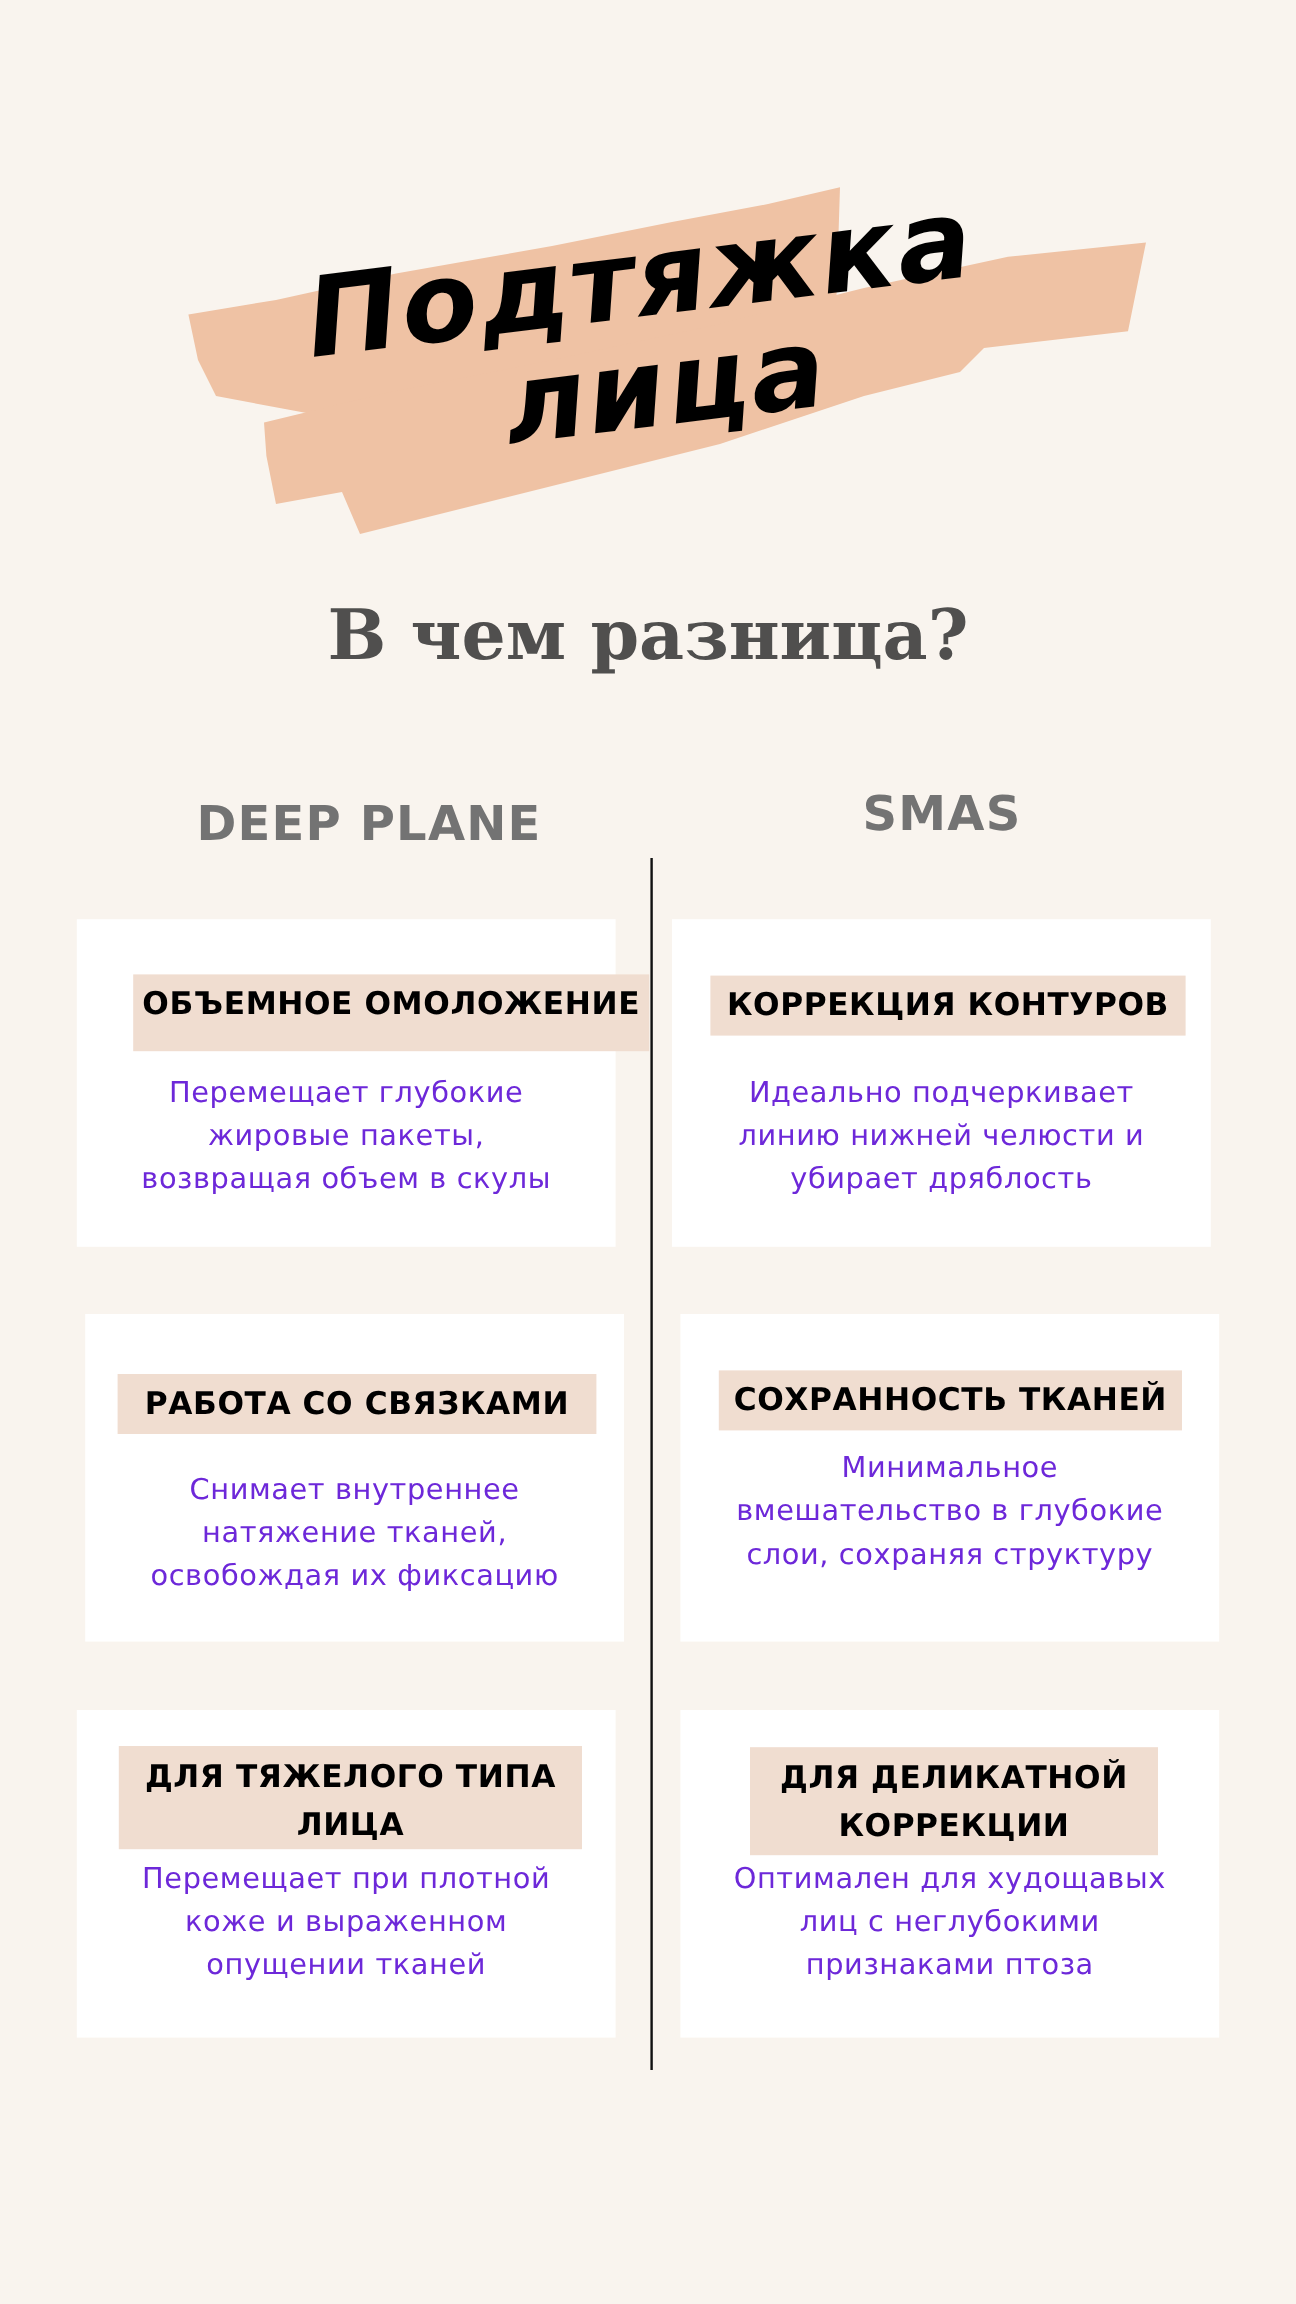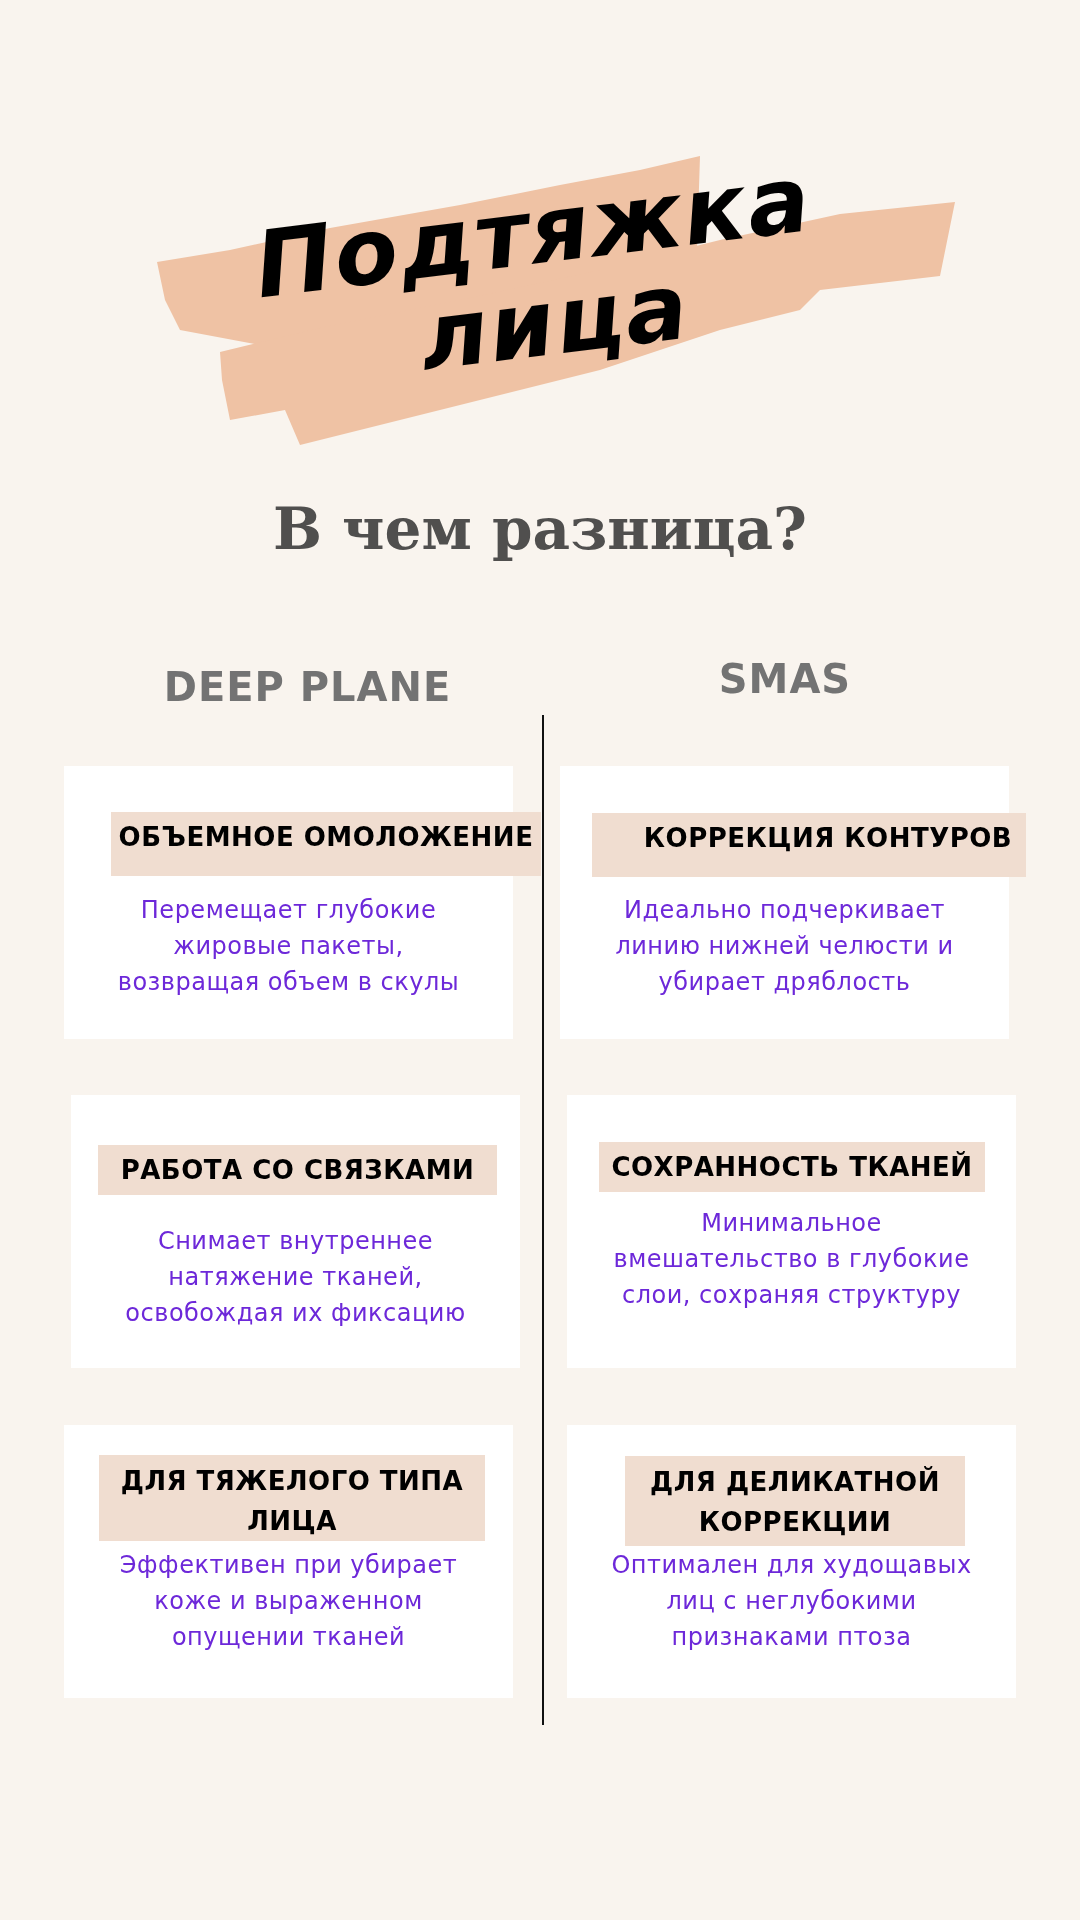--- a/index.html
+++ b/index.html
@@ -95,28 +95,28 @@
     <span>освобождая их фиксацию</span>
   </div>
 </div>
 
 <div class="card" style="left:64px; top:1425px;">
   <div class="label two" style="left:35px; top:30px; width:386px; height:80px;">
     <span style="display:block">ДЛЯ ТЯЖЕЛОГО ТИПА</span>
     <span style="display:block">ЛИЦА</span>
   </div>
   <div class="body-text" style="top:122px;">
-    <span>Эффективен при убирает</span>
+    <span>Перемещает при плотной</span>
     <span>коже и выраженном</span>
     <span>опущении тканей</span>
   </div>
 </div>
 
 <div class="card" style="left:560px; top:766px;">
-  <div class="label" style="left:32px; top:47px; width:396px; height:64px; line-height:50px;padding-left:38px;">КОРРЕКЦИЯ КОНТУРОВ</div>
+  <div class="label" style="left:32px; top:47px; width:396px; height:50px; line-height:50px;">КОРРЕКЦИЯ КОНТУРОВ</div>
   <div class="body-text" style="top:126px;">
     <span>Идеально подчеркивает</span>
     <span>линию нижней челюсти и</span>
     <span>убирает дряблость</span>
   </div>
 </div>
 
 <div class="card" style="left:567px; top:1095px;">
   <div class="label" style="left:32px; top:47px; width:386px; height:50px; line-height:50px;">СОХРАННОСТЬ ТКАНЕЙ</div>
   <div class="body-text" style="top:110px;">

